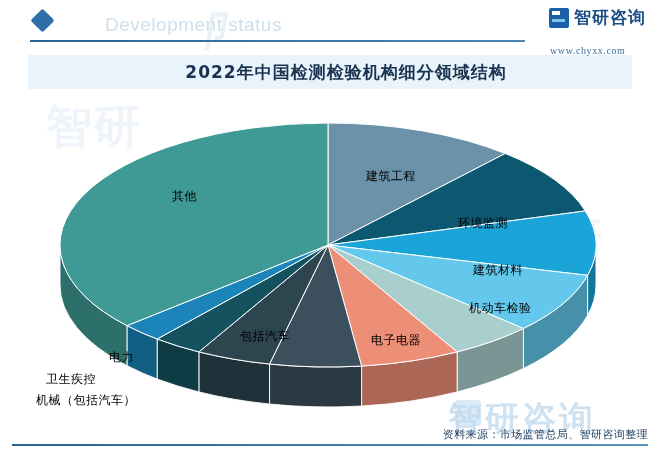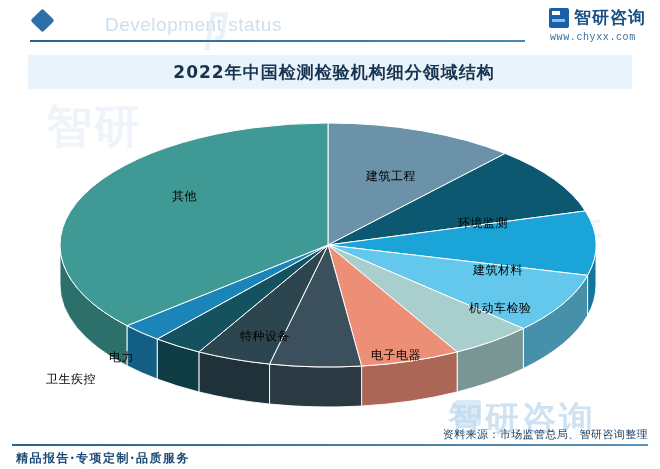--- a/index.html
+++ b/index.html
@@ -47,31 +47,31 @@
     content:""; position:absolute; left:3px; top:3px; width:8px; height:4px; background:#fff;
   }
   .logo-glyph:after {
     content:""; position:absolute; left:3px; top:11px; width:13px; height:3px; background:#7fc4e8;
   }
   .logo-cn {
     font-size: 17px; color: #1a4f86; font-weight: bold; letter-spacing: 1px;
     font-family: "DejaVu Sans","Liberation Sans",sans-serif;
   }
   .logo-url {
-    font-size: 10px; color: #3a6f9e; letter-spacing: .6px; margin-top: 3px; padding-left: 1px;
-    font-family: Liberation Mono, monospace;
+    font-size: 10px; color: #3a6f9e; letter-spacing: .6px; margin-top: 16px; padding-left: 1px;
+    font-family: Liberation Serif, serif;
   }
 
   
   .title-band {
     position: absolute; left: 28px; top: 55px; width: 604px; height: 34px;
     background: #e9f3fb;
   }
   .chart-title {
-    position: absolute; left: 4px; top: 0; width: 604px; height: 34px;
+    position: absolute; left: 16px; top: 0; width: 604px; height: 34px;
     display: flex; align-items: center; justify-content: center;
     font-size: 17px; color: #17334f; font-weight: bold; letter-spacing: 1px;
     font-family: "DejaVu Sans","Liberation Sans",sans-serif;
     text-align: right;
   }
 
   
   .chart-area { position: absolute; left: 0; top: 95px; width: 580px; height: 330px; }
   .pie-svg { position: absolute; left: 0; top: 0; }
 
@@ -151,24 +151,24 @@
           <path d="M 328 150 L 198.89001534074026 256.90941496535135 A 268 122 0 0 1 157.17037074735114 244.0026156186463 Z" fill="#14525f" stroke="#ffffff" stroke-width="1"></path>
           <path d="M 328 150 L 157.17037074735114 244.0026156186463 A 268 122 0 0 1 126.97023333903684 230.6800475694855 Z" fill="#1b84b8" stroke="#ffffff" stroke-width="1"></path>
           <path d="M 328 150 L 126.97023333903684 230.6800475694855 A 268 122 0 0 1 327.99999999999994 28 Z" fill="#3f9a95" stroke="#ffffff" stroke-width="1"></path>
         </g>
     </svg>
 
     <div class="slice-label" style="left:366px; top:73px;">建筑工程</div>
     <div class="slice-label" style="left:458px; top:120px;">环境监测</div>
     <div class="slice-label" style="left:473px; top:167px;">建筑材料</div>
     <div class="slice-label" style="left:432px; top:205px;margin-left:37px;">机动车检验</div>
-    <div class="slice-label" style="left:371px; top:252px;">电子电器</div>
-    <div class="slice-label" style="left:240px; top:233px;">特种设备</div>
+    <div class="slice-label" style="left:371px; top:237px;">电子电器</div>
+    <div class="slice-label" style="left:240px; top:233px;">包括汽车</div>
+    <div class="slice-label" style="left:36px; top:297px;">机械（包括汽车）</div>
     <div class="slice-label" style="left:46px; top:276px;">卫生疾控</div>
     <div class="slice-label" style="left:109px; top:254px;">电力</div>
     <div class="slice-label" style="left:172px; top:93px;text-align:center;">其他</div>
   </div>
 
   <div class="source-note">资料来源：市场监管总局、智研咨询整理</div>
   <div class="foot-rule"></div>
-  <div class="foot-text">精品报告·专项定制·品质服务</div>
 
 </div>
 
 </body></html>

